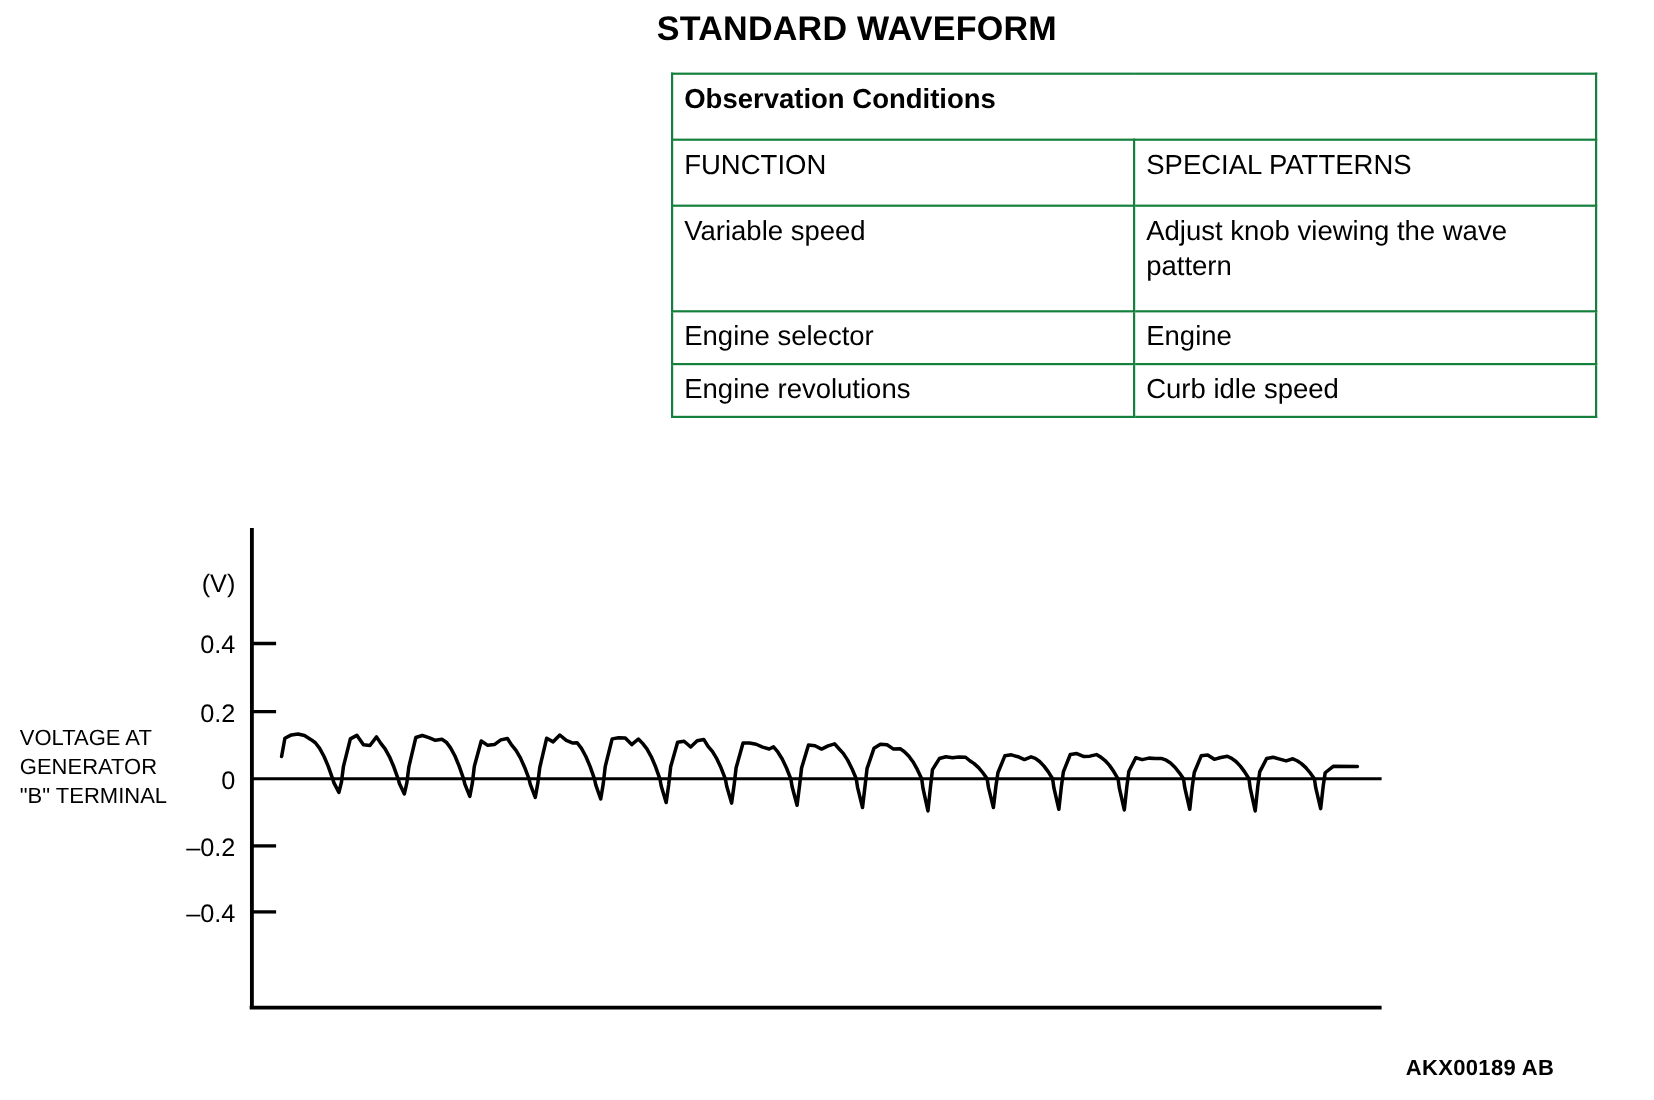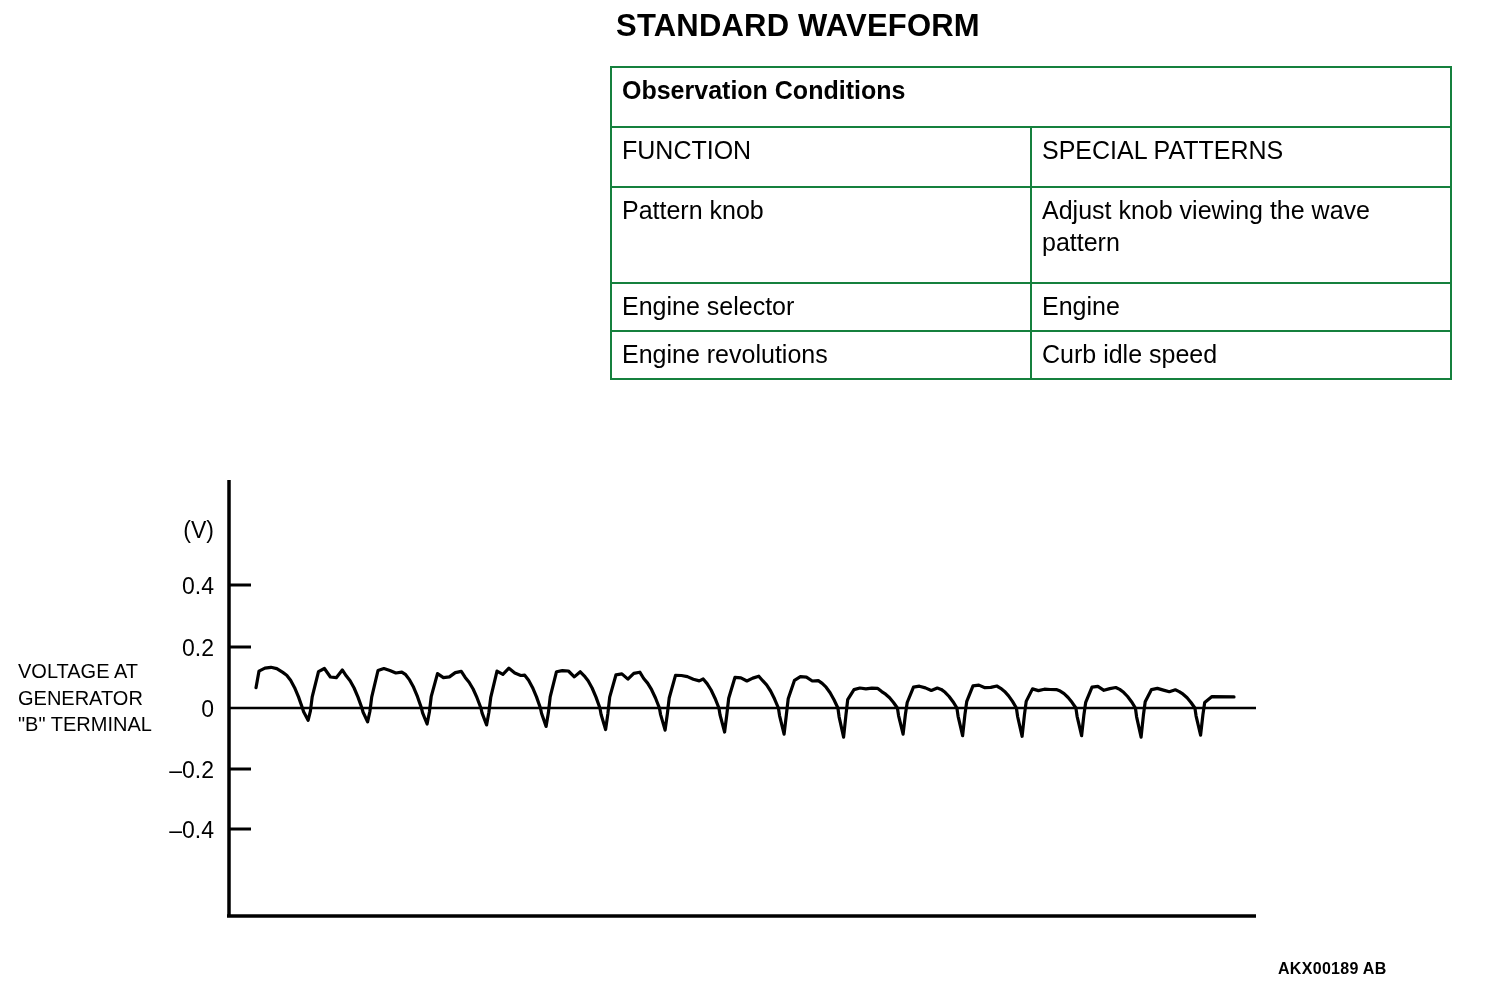--- a/index.html
+++ b/index.html
@@ -12,21 +12,21 @@
     height: 1000px;
     position: relative;
     font-family: "Liberation Sans", sans-serif;
     color: #000000;
     overflow: hidden;
   }
 
   
   #page-title {
     position: absolute;
-    left: 616px;
+    left: 597px;
     top: 8px;
     font-size: 31px;
     font-weight: bold;
     letter-spacing: 0.2px;
     white-space: nowrap;
   }
 
   
   #conditions-table {
     position: absolute;
@@ -88,42 +88,42 @@
     font-size: 20px;
     line-height: 1.33;
     white-space: pre-line;
   }
 
   
   #figure-code {
     position: absolute;
     left: 1278px;
     top: 960px;
-    font-size: 16px;
+    font-size: 20px;
     font-weight: bold;
     letter-spacing: 0.3px;
     white-space: nowrap;
   }
 </style>
 </head>
 <body>
 
 <div id="page-title">STANDARD WAVEFORM</div>
 
 <table id="conditions-table">
   <tbody>
       <tr>
     <td class="hdr-span" colspan="2">Observation Conditions</td>
   </tr>
   <tr>
     <td class="col-head cw-left">FUNCTION</td>
     <td class="col-head cw-right">SPECIAL PATTERNS</td>
   </tr>
   <tr class="row-tall">
-    <td>Pattern knob</td>
+    <td>Variable speed</td>
     <td>Adjust knob viewing the wave pattern</td>
   </tr>
   <tr>
     <td>Engine selector</td>
     <td>Engine</td>
   </tr>
   <tr>
     <td>Engine revolutions</td>
     <td>Curb idle speed</td>
   </tr>

